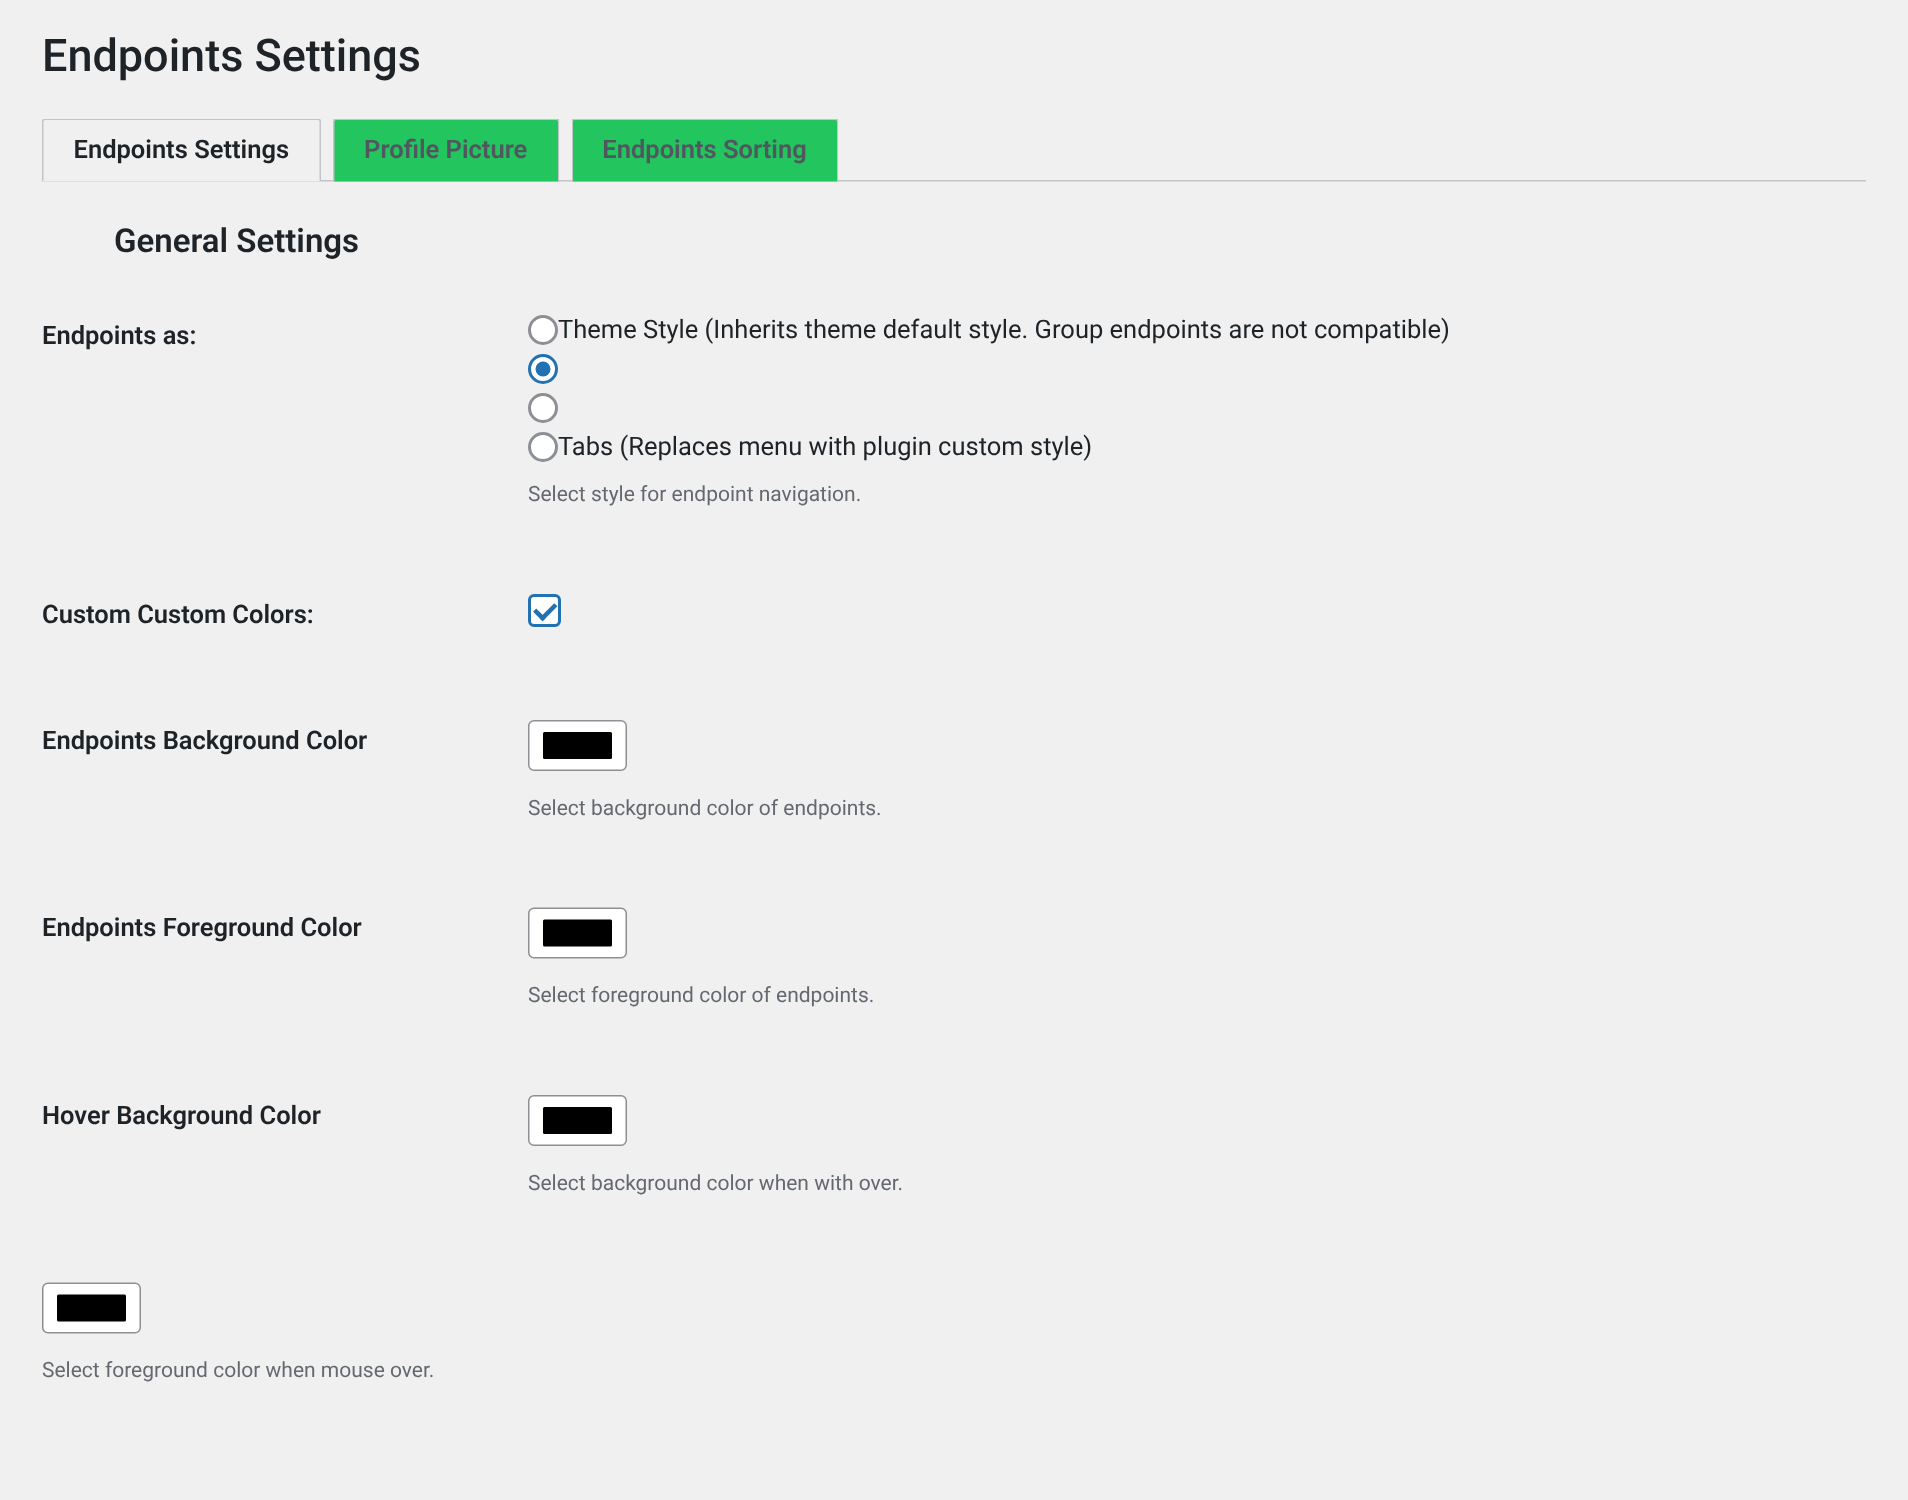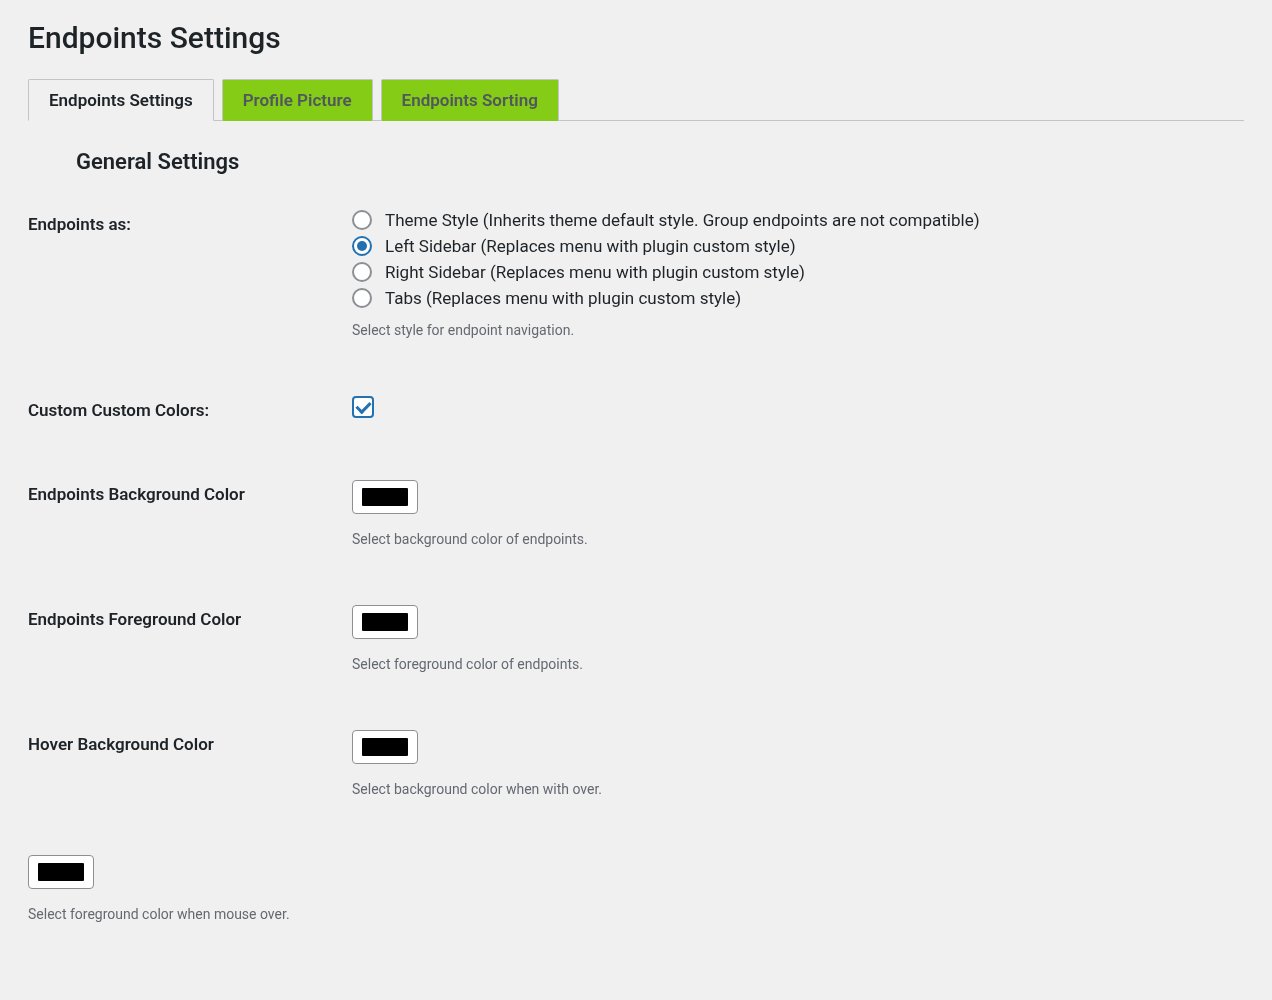--- a/index.html
+++ b/index.html
@@ -23,21 +23,21 @@
       margin-bottom: 24px;
     }
     .nav-tabs {
       display: flex;
       gap: 8px;
       border-bottom: 1px solid #c3c4c7;
       margin-bottom: 28px;
     }
     .nav-tab {
       padding: 10px 20px;
-      background: #84cc16;
+      background: #22c55e;
       border: 1px solid #c3c4c7;
       border-bottom: none;
       color: #50575e;
       font-size: 17px;
       font-weight: 600;
       cursor: pointer;
       margin-bottom: -1px;
       border-top-left-radius: 2px;
       border-top-right-radius: 2px;
     }
@@ -73,21 +73,21 @@
       flex: 1;
     }
     .radio-list {
       display: flex;
       flex-direction: column;
       gap: 6px;
     }
     .radio-item {
       display: flex;
       align-items: center;
-      gap: 13px;
+      gap: 0;
     }
     .radio-input {
       appearance: none;
       width: 20px;
       height: 20px;
       border: 2px solid #8c8f94;
       border-radius: 50%;
       background: #fff;
       cursor: pointer;
       position: relative;
@@ -178,25 +178,23 @@
     <div class="form-row">
       <div class="row-label">Endpoints as:</div>
       <div class="row-content">
         <div class="radio-list">
           <label class="radio-item">
             <input type="radio" name="endpoints-as" class="radio-input" style="">
             <span class="radio-label">Theme Style (Inherits theme default style. Group endpoints are not compatible)</span>
           </label>
           <label class="radio-item">
             <input type="radio" name="endpoints-as" class="radio-input" checked="" style="">
-            <span class="radio-label">Left Sidebar (Replaces menu with plugin custom style)</span>
           </label>
           <label class="radio-item">
             <input type="radio" name="endpoints-as" class="radio-input" style="">
-            <span class="radio-label">Right Sidebar (Replaces menu with plugin custom style)</span>
           </label>
           <label class="radio-item">
             <input type="radio" name="endpoints-as" class="radio-input" style="">
             <span class="radio-label">Tabs (Replaces menu with plugin custom style)</span>
           </label>
         </div>
         <p class="description">Select style for endpoint navigation.</p>
       </div>
     </div>
 

